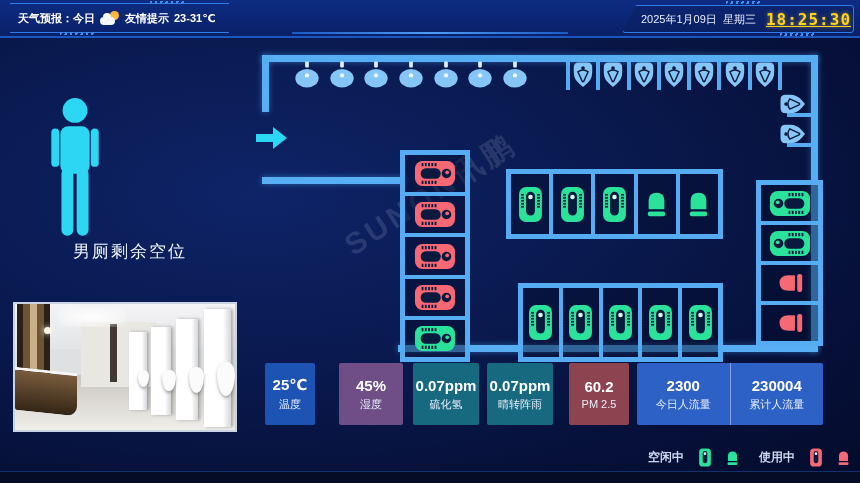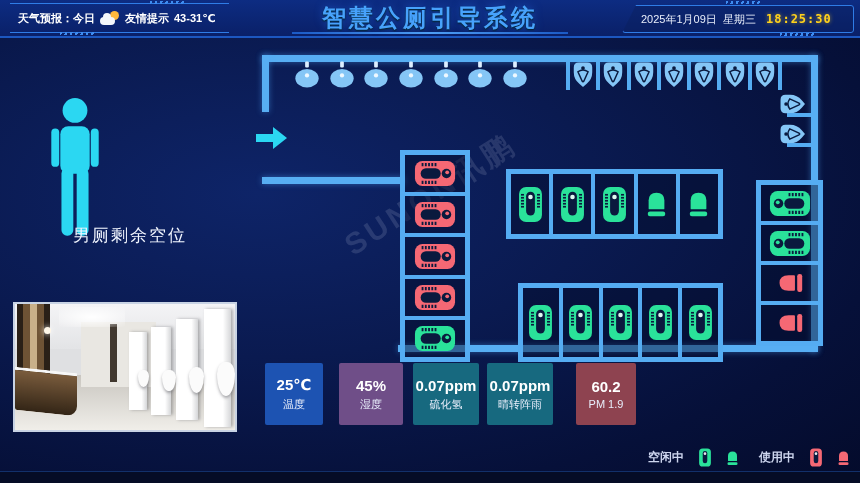--- a/index.html
+++ b/index.html
@@ -24,28 +24,28 @@
     background:repeating-linear-gradient(110deg,#3f8cf0 0 2px,transparent 2px 5px);}
   .page-title{position:absolute;left:50%;top:2px;transform:translateX(-50%);
     font-size:24px;font-weight:bold;letter-spacing:3px;color:#47a2fc;
     text-shadow:0 1px 2px #022, 0 0 8px rgba(40,120,255,.55);white-space:nowrap;}
   .title-underline{position:absolute;left:292px;top:32px;width:276px;height:2px;
     background:linear-gradient(90deg,#1b5ac6,#4e9ef5,#1b5ac6);}
   .datetime-box{position:absolute;left:622px;top:5px;width:212px;height:26px;display:flex;align-items:center;
     gap:10px;padding-left:18px;border:1px solid #2f7ce6;border-radius:3px;
     clip-path:polygon(14px 0,100% 0,100% 100%,0 100%);background:rgba(10,30,90,.4);}
   .date-text{font-size:11px;font-weight:normal;color:#e8eefb;white-space:nowrap;}
-  .time-text{font-family:"DejaVu Sans Mono",monospace;font-size:12px;font-weight:bold;color:#ffd21c;
-    letter-spacing:1px;text-shadow:0 0 4px rgba(255,210,30,.6);}
+  .time-text{font-family:"DejaVu Sans Mono",monospace;font-size:16px;font-weight:bold;color:#ffd21c;
+    letter-spacing:1px;text-shadow:0 0 4px rgba(255,210,30,.6);text-decoration:underline;}
   
   .man-icon{position:absolute;left:40px;top:98px;}
   .count-box{position:absolute;left:127px;top:92px;width:76px;height:72px;border:2px solid #2bd7f2;
     border-radius:8px;display:flex;align-items:center;justify-content:center;
     font-size:42px;font-weight:bold;color:#2bd7f2;box-shadow:0 0 8px rgba(40,215,240,.25) inset;}
-  .remaining-label{position:absolute;left:30px;top:224px;width:200px;text-align:center;
+  .remaining-label{position:absolute;left:30px;top:240px;width:200px;text-align:center;
     font-size:17px;letter-spacing:2px;color:#f2f6ff;}
   
   .photo{position:absolute;left:13px;top:302px;width:220px;height:126px;border:2px solid #c8d3e4;
     overflow:hidden;background:#dfe0e2;}
   .ph{position:absolute;}
   .ph-ceiling{left:0;top:0;width:100%;height:36%;background:linear-gradient(#f4f4f6,#e3e4e6);}
   .ph-floor{left:0;bottom:0;width:100%;height:44%;background:linear-gradient(#c9c6c0,#f0eee9);}
   .ph-back{left:30%;top:14%;width:34%;height:52%;background:#e9e7e2;}
   .ph-door{left:43%;top:16%;width:3.5%;height:46%;background:#41382f;}
   .ph-glow{left:20%;top:2%;width:30%;height:16%;background:radial-gradient(#ffffff,rgba(255,255,255,0));}
@@ -97,25 +97,24 @@
 <div class="app">
 
   <div class="header">
     <div class="weather-box">
       <span>天气预报：今日</span>
       <span class="wicon">
           <span class="sun"></span>
           <span class="cloud"></span>
         </span>
       <span>友情提示</span>
-      <span>43-31℃</span>
+      <span>23-31℃</span>
     </div>
     <div class="dashes" style="left:150px;top:1px;"></div>
     <div class="dashes" style="left:60px;top:32px;"></div>
-    <div class="page-title">智慧公厕引导系统</div>
     <div class="title-underline"></div>
     <div class="datetime-box">
       <span class="date-text">
         <span>2025年1月09日</span>&nbsp;&nbsp;<span>星期三</span>
       </span>
       <span class="time-text">18:25:30</span>
     </div>
     <div class="dashes" style="left:726px;top:1px;"></div>
     <div class="dashes" style="left:780px;top:33px;"></div>
   </div>
@@ -579,41 +578,51 @@
       </div>
       <div class="stall-cell">
         <svg width="29" height="24" viewBox="0 0 32 26">
           <path d="M21,4.5 H15 Q5,4.5 5,13 Q5,21.5 15,21.5 H21 Q22,21.5 22,20.5 V5.5 Q22,4.5 21,4.5 Z" fill="#f56874"></path>
           <rect x="24.5" y="3" width="5.5" height="20" rx="2.5" fill="#f56874"></rect>
         </svg>
       </div>
     </div>
 
   <div id="stats-row">
-      <div class="stat-box" style="left: 265px; width: 58px; background: rgb(29, 83, 178);">
+      <div class="stat-box" style="left: 265px; width: 50px; background: rgb(29, 83, 178);">
         <div class="stat-value">25℃</div>
                  <div class="stat-label">温度</div>
       </div>
       <div class="stat-box" style="left: 339px; width: 64px; background: rgb(111, 78, 136);">
         <div class="stat-value">45%</div>
                  <div class="stat-label">湿度</div>
       </div>
       <div class="stat-box" style="left: 413px; width: 66px; background: rgb(23, 105, 127);">
         <div class="stat-value">0.07ppm</div>
                  <div class="stat-label">硫化氢</div>
       </div>
       <div class="stat-box" style="left: 487px; width: 66px; background: rgb(23, 105, 127);">
         <div class="stat-value">0.07ppm</div>
                  <div class="stat-label">晴转阵雨</div>
       </div>
-      <div class="stat-box" style="left: 569px; width: 60px; background: rgb(142, 67, 80); margin-left: 7px;">
+      <div class="stat-box" style="left: 569px; width: 60px; background: rgb(142, 67, 80);">
         <div class="stat-value">60.2</div>
-                 <div class="stat-label">PM 1.9</div>
-      </div>
-    </div>
+                 <div class="stat-label">PM 2.5</div>
+      </div>
+    </div>
+  <div class="traffic-box" id="traffic-box" style="background: rgb(46, 97, 198);">
+    <div class="traffic-half">
+      <div class="stat-value">2300</div>
+      <div class="stat-label">今日人流量</div>
+    </div>
+    <div class="traffic-half">
+      <div class="stat-value">230004</div>
+      <div class="stat-label">累计人流量</div>
+    </div>
+  </div>
 
   <div class="legend" id="legend">
       <div class="legend-item">
         <span class="legend-label">空闲中</span>
     <span style="line-height:0">
       <svg width="14" height="19" viewBox="0 0 28 42">
             <rect x="1" y="1" width="26" height="40" rx="8" fill="#2ae29a"></rect>
             <rect x="9" y="6.5" width="10" height="27" rx="5" fill="#0a1a3e"></rect>
             <circle cx="14" cy="12.5" r="3" fill="#fff" opacity="0.9"></circle>
           </svg></span>

